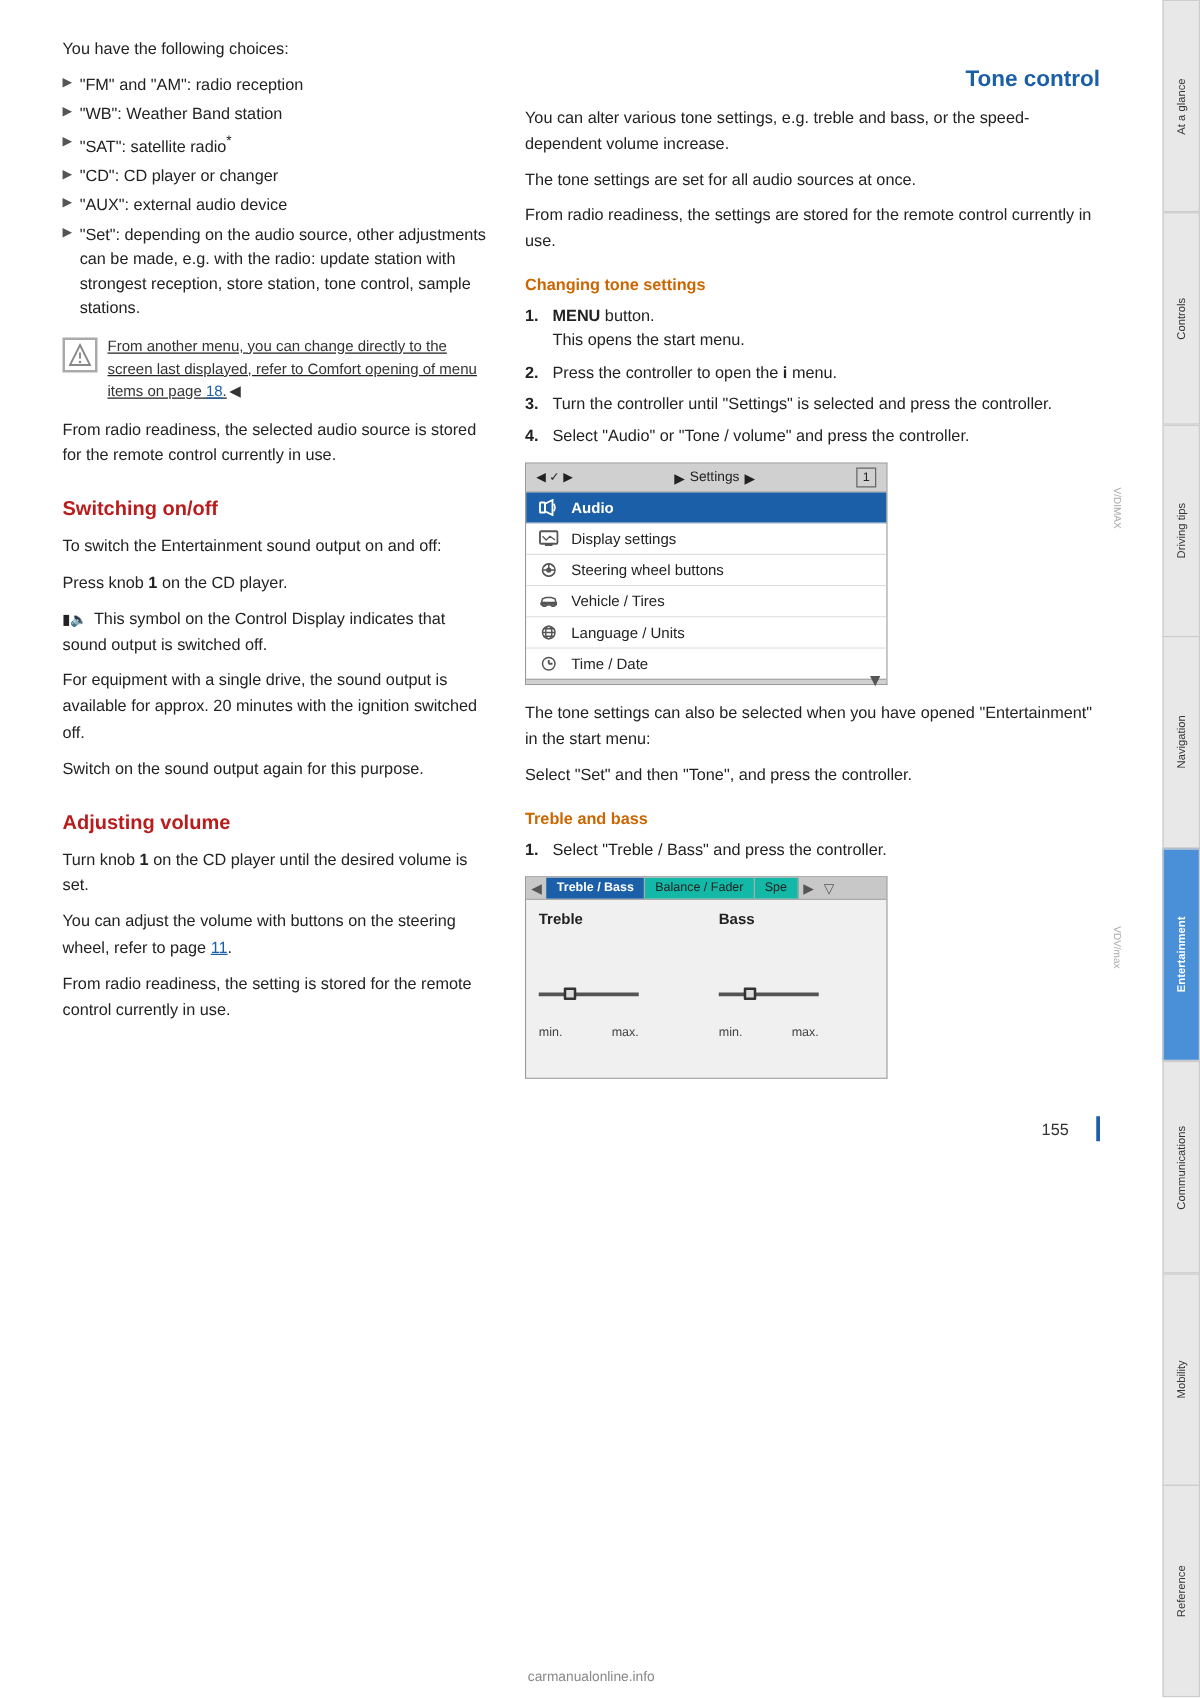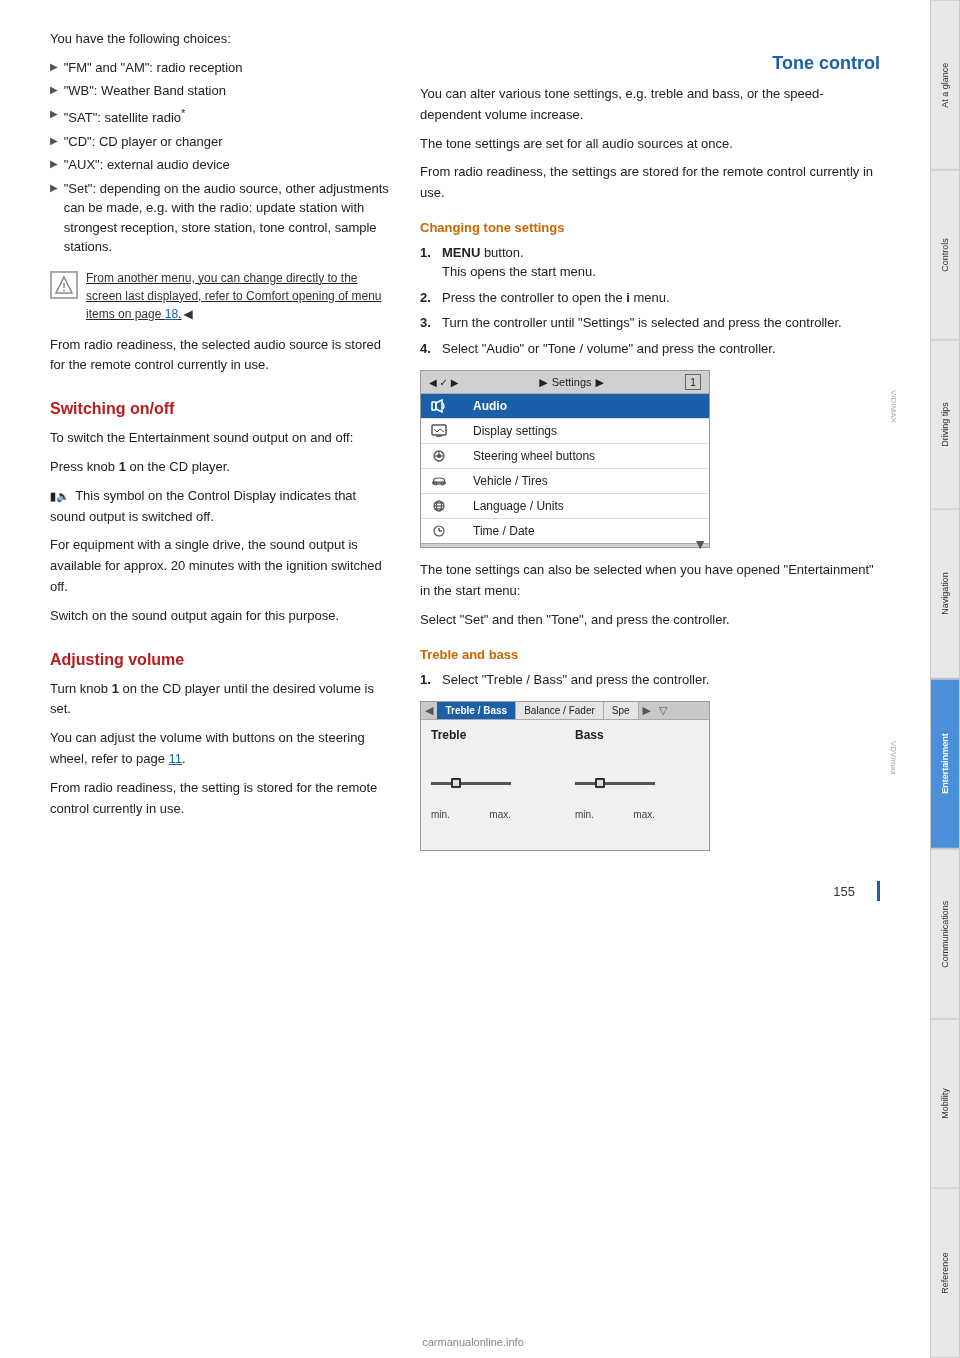--- a/index.html
+++ b/index.html
@@ -206,21 +206,21 @@
       display: flex;
       align-items: center;
       justify-content: center;
       font-size: 10px;
     }
 
     .menu-item-row {
       display: flex;
       align-items: center;
       padding: 4px 8px;
-      gap: 24px;
+      gap: 8px;
       border-bottom: 1px solid #ddd;
       background: #fff;
     }
 
     .menu-item-row.highlighted {
       background: #1a5fa8;
       color: #fff;
     }
 
     .menu-item-row.highlighted .menu-icon { color: #fff; }
@@ -254,21 +254,21 @@
       background: #c8c8c8;
       border-bottom: 1px solid #aaa;
       padding: 0;
       overflow: hidden;
     }
 
     .tab-item {
       padding: 3px 8px;
       font-size: 10px;
       border-right: 1px solid #aaa;
-      background: #e5e5e5;
+      background: #14b8a6;
       white-space: nowrap;
     }
 
     .tab-item.active {
       background: #1a5fa8;
       color: #fff;
       font-weight: bold;
     }
 
     .treble-bass-content {
@@ -280,21 +280,21 @@
 
     .slider-section {
       flex: 1;
       display: flex;
       flex-direction: column;
     }
 
     .slider-label {
       font-size: 12px;
       font-weight: bold;
-      margin-bottom: 0;
+      margin-bottom: 12px;
       color: #222;
     }
 
     .slider-track-area {
       flex: 1;
       display: flex;
       flex-direction: column;
       justify-content: flex-end;
       gap: 20px;
     }

